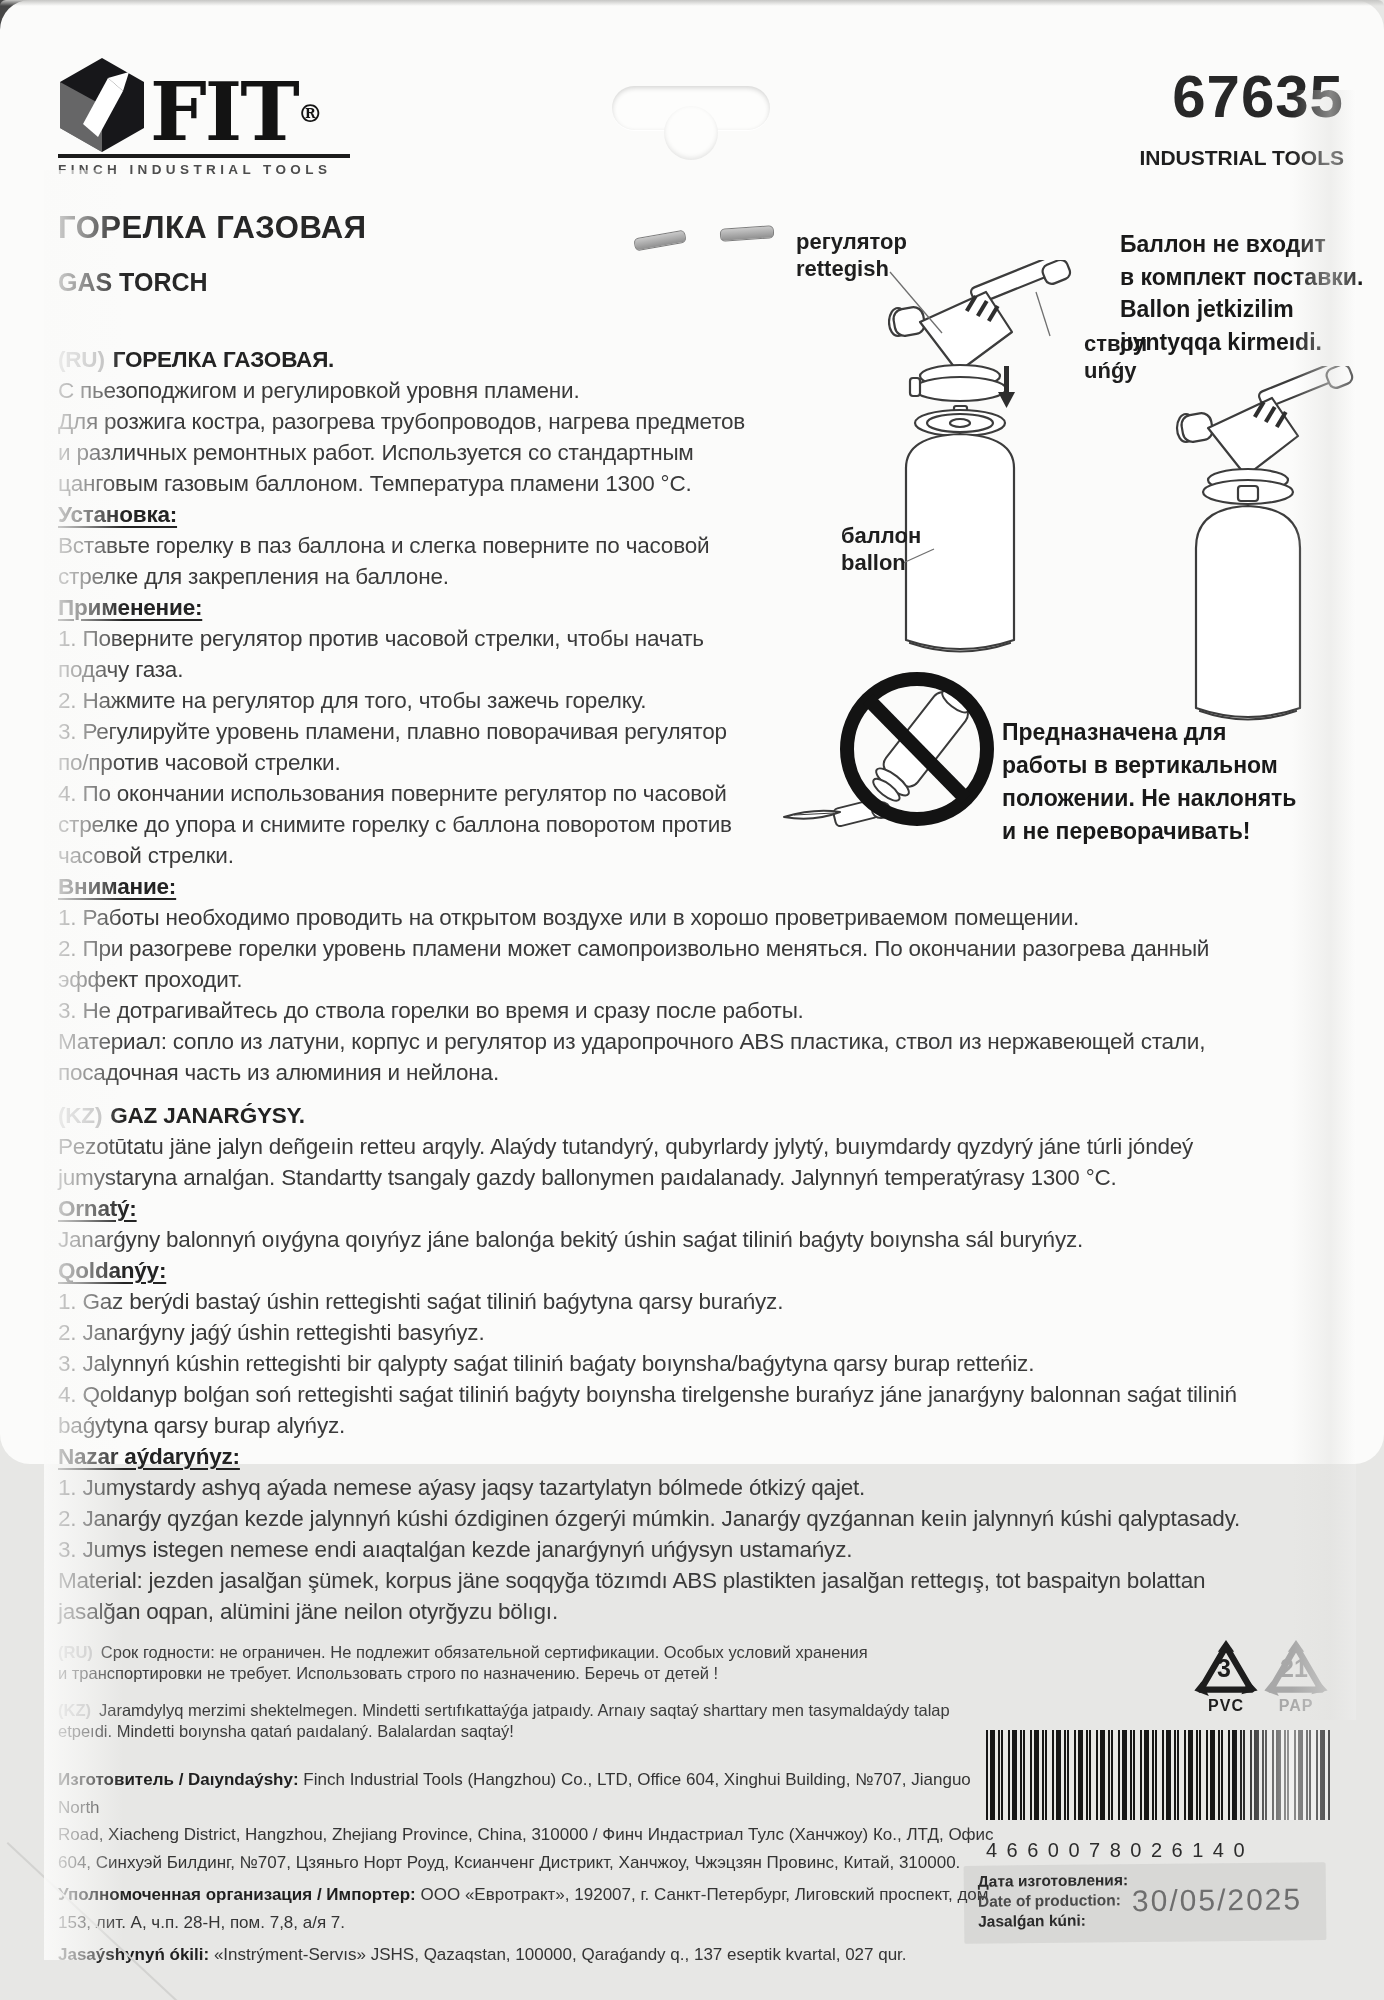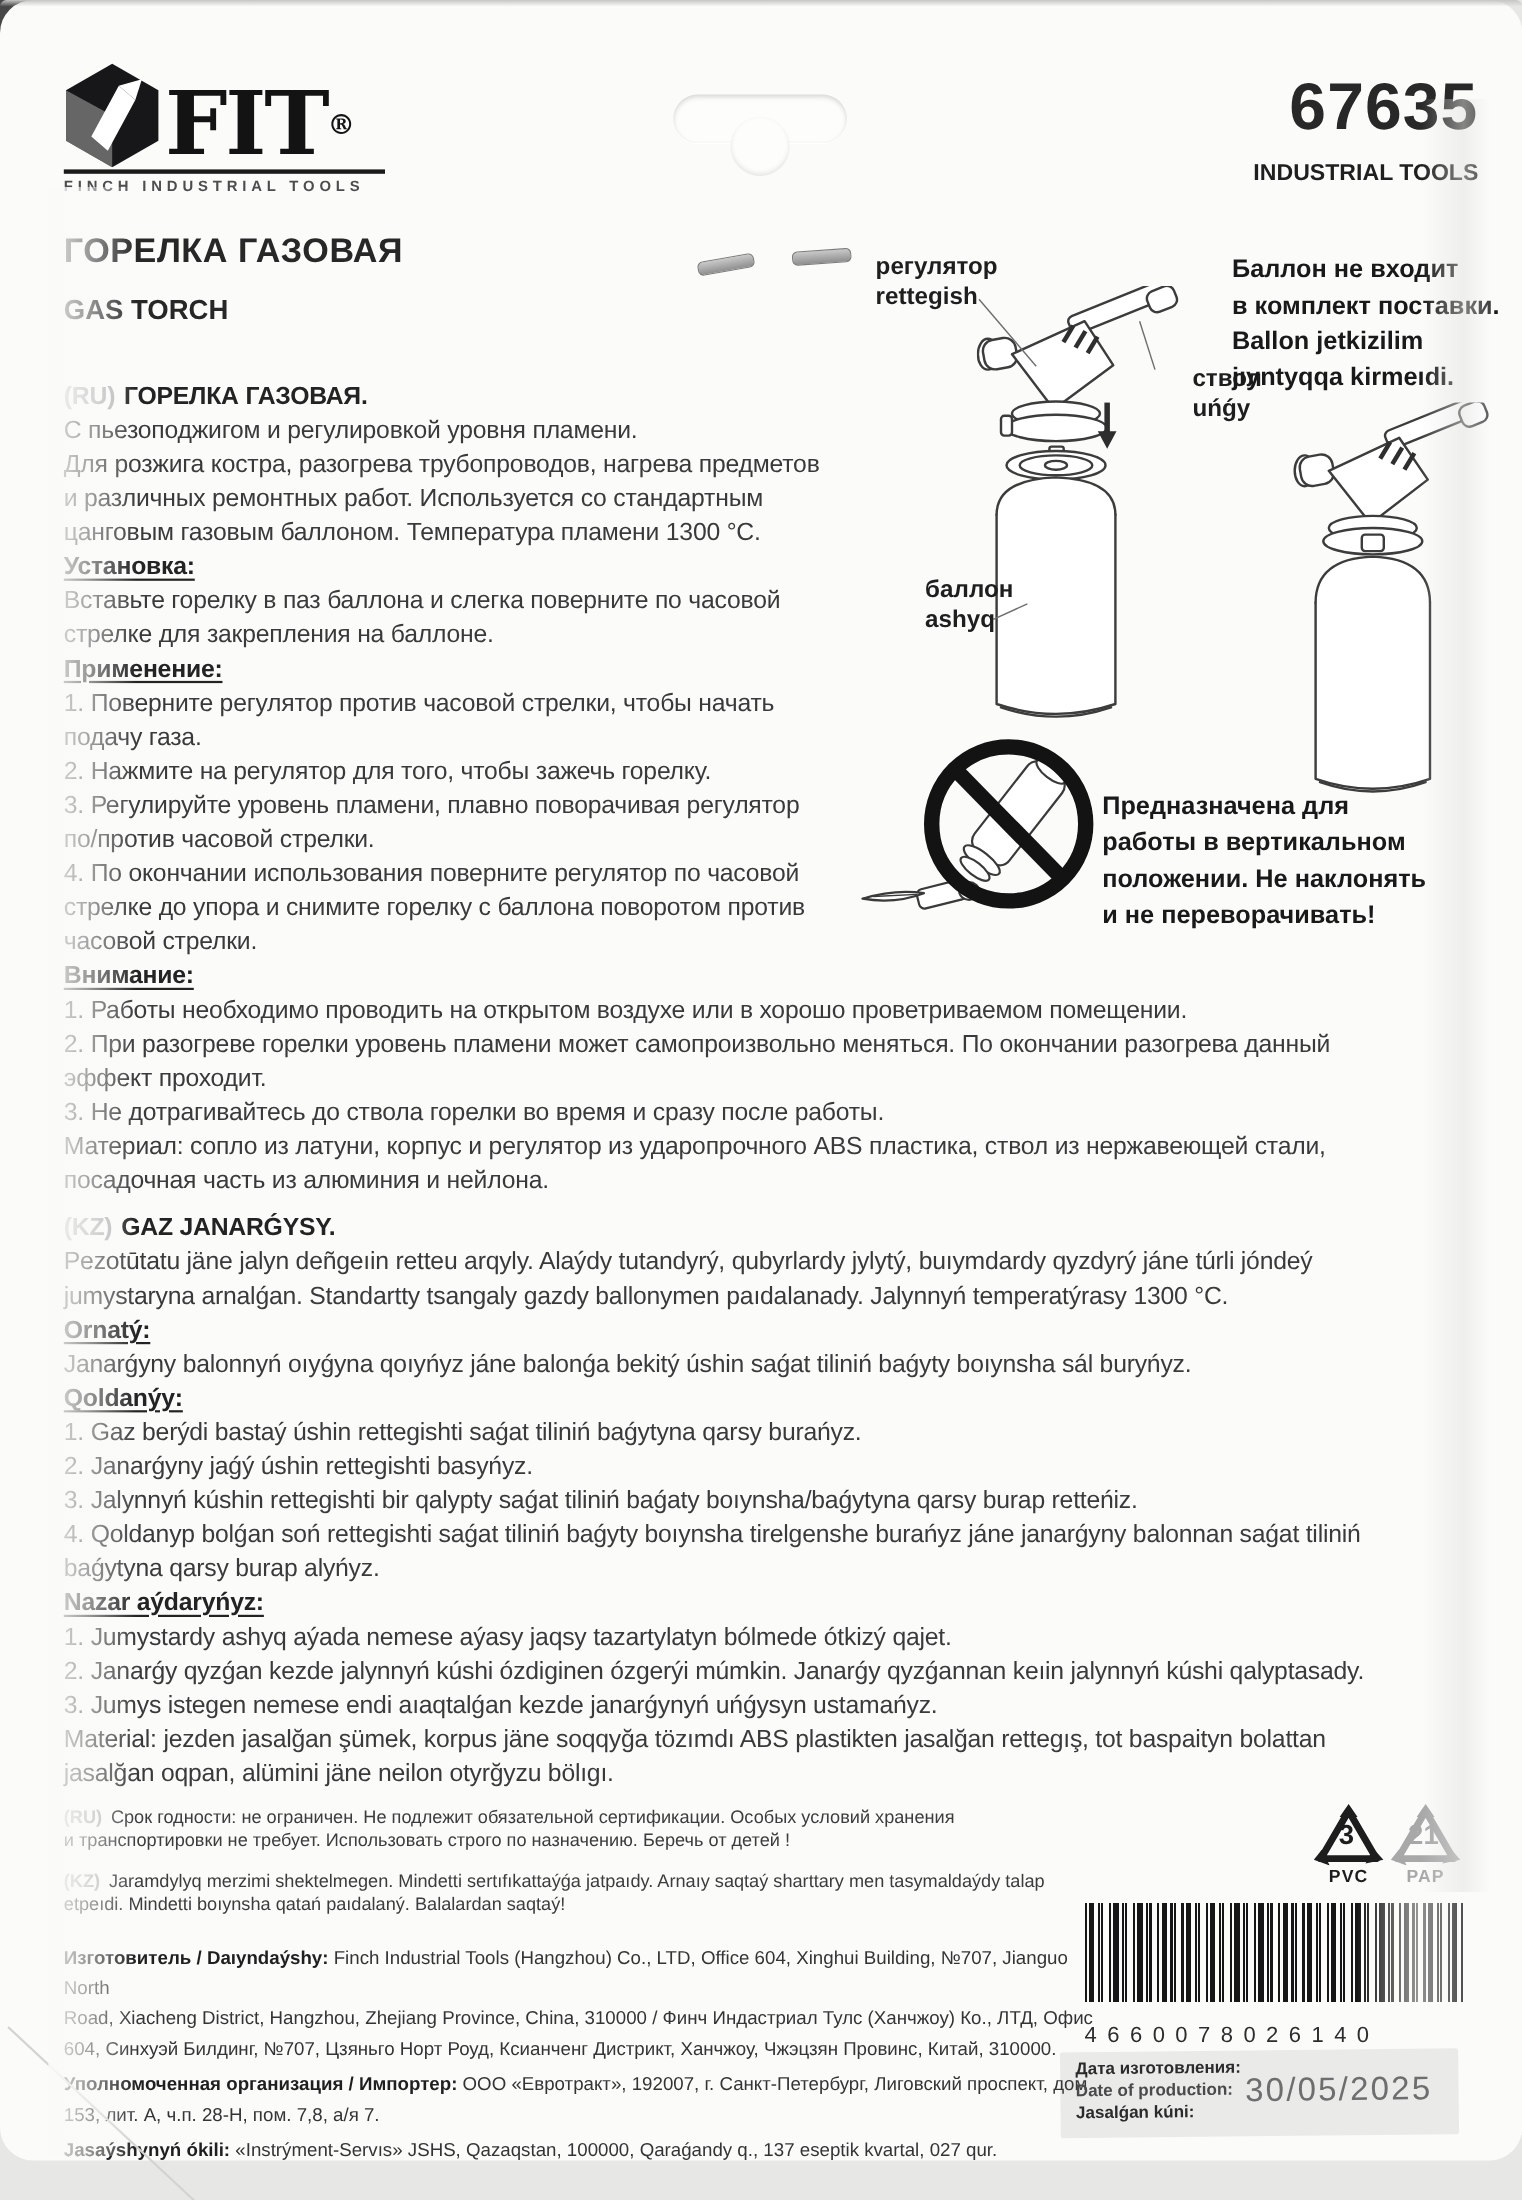--- a/index.html
+++ b/index.html
@@ -1,18 +1,18 @@
 <!DOCTYPE html>
 <html><head>
 <meta charset="utf-8">
 <style>
   html,body{margin:0;padding:0;width:1384px;height:2000px;background:#e7e7e5;overflow:hidden;
     font-family:"Liberation Sans","DejaVu Sans",sans-serif;color:#303030;}
   .corner-bg{position:absolute;left:0;top:0;width:95px;height:95px;background:#474747;z-index:0;}
-  .card{position:absolute;left:0;top:0;width:1384px;height:1964px;background:#fbfbfa;
+  .card{position:absolute;left:0;top:0;width:1384px;height:1464px;background:#fbfbfa;
     border-radius:30px;z-index:1;}
   .top-seam{position:absolute;left:0;top:0;right:0;height:6px;
     background:linear-gradient(#c6c6c4,rgba(255,255,255,0));border-radius:30px 30px 0 0;z-index:4;}
   
   .hang-slot{position:absolute;left:612px;top:86px;width:158px;height:44px;border-radius:22px;
     background:#fdfdfc;box-shadow:inset 0 2px 5px rgba(0,0,0,.16),0 1px 0 rgba(255,255,255,.9);z-index:2;}
   .hang-bump{position:absolute;left:664px;top:106px;width:54px;height:54px;border-radius:50%;
     background:#fdfdfc;box-shadow:inset 0 -2px 5px rgba(0,0,0,.10);z-index:2;}
   
   .logo{position:absolute;left:56px;top:48px;width:300px;height:130px;z-index:3;}
@@ -111,21 +111,21 @@
   <div class="title-en">GAS TORCH</div>
 
   <div class="staple s1"></div>
   <div class="staple s2"></div>
 
   <div class="dlabel" style="left:782px;top:228px;">регулятор
 rettegish</div>
   <div class="dlabel" style="left:1070px;top:330px;">ствол
 uńǵy</div>
   <div class="dlabel" style="left:827px;top:522px;">баллон
-ashyq</div>
+ballon</div>
   <div class="note" style="left:1120px;top:228px;">Баллон не входит
 в комплект поставки.
 Ballon jetkizilim
 jıyntyqqa kirmeıdi.</div>
   <div class="note" style="left:1002px;top:716px;line-height:33px;">Предназначена для
 работы в вертикальном
 положении. Не наклонять
 и не переворачивать!</div>
 
   <svg class="diag" style="left:888px;top:260px;" width="190" height="400" viewBox="0 0 190 400">

